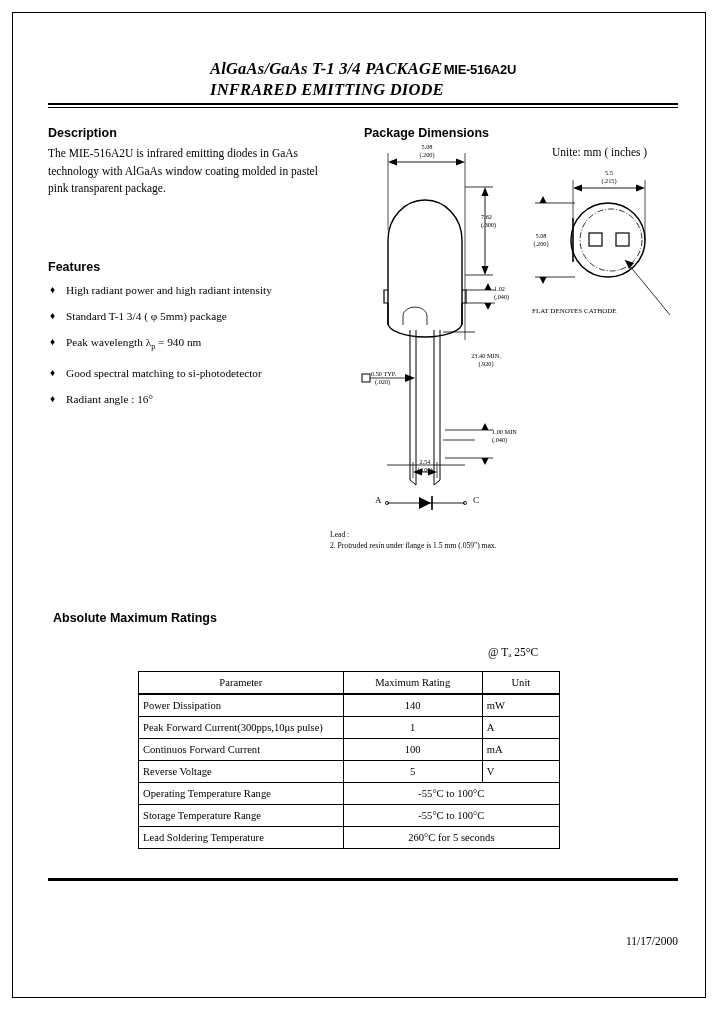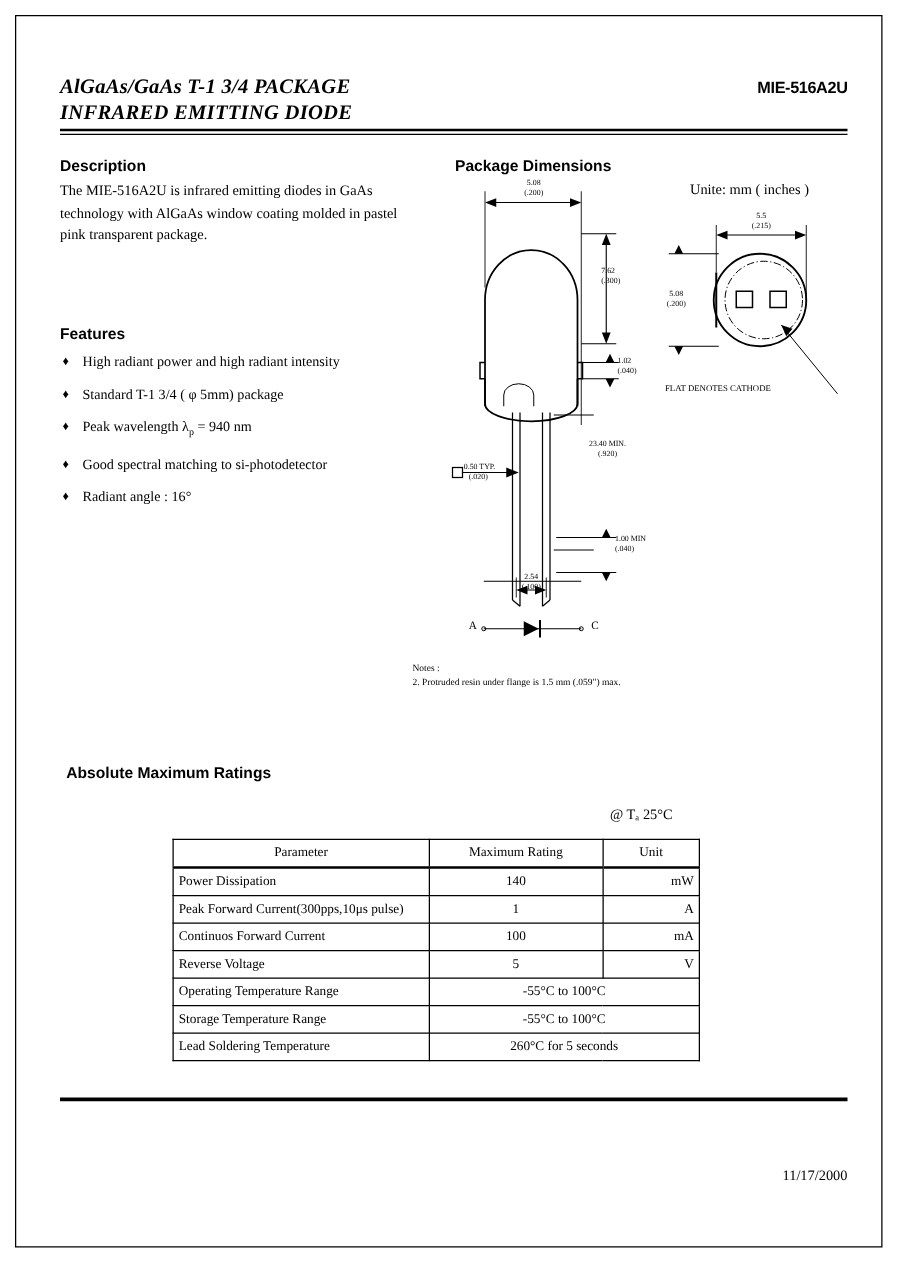--- a/index.html
+++ b/index.html
@@ -37,21 +37,21 @@
   .header-titles {
     font-family: "Liberation Serif", serif;
     font-style: italic;
     font-weight: bold;
     font-size: 16.5px;
     line-height: 21px;
     letter-spacing: 0.2px;
   }
   .header-row {
     display: flex;
-    justify-content: space-between;
+    justify-content: center;
     align-items: baseline;
   }
   .part-number {
     font-family: "Liberation Sans", sans-serif;
     font-style: normal;
     font-weight: bold;
     font-size: 13px;
     letter-spacing: -0.3px;
   }
   .rule-double {
@@ -166,21 +166,21 @@
     font-size: 10.6px;
   }
   table.ratings td {
     border: 1px solid #000;
     height: 21px;
     padding: 0 4px;
     vertical-align: middle;
   }
   td.c-param { width: 208px; text-align: left; }
   td.c-rating { width: 140px; text-align: center; }
-  td.c-unit { width: 74px; text-align: right; }
+  td.c-unit { width: 74px; text-align: left; }
   tr.hdr td { text-align: center; }
   table.ratings tr.hdr td { border-bottom: 2px solid #000; }
   td.span2 { text-align: center; }
 
   .rule-bottom {
     position: absolute;
     left: 48px;
     top: 878px;
     width: 630px;
     border-top: 3px solid #000;
@@ -373,21 +373,21 @@
 
   <div class="dimtext" style="left:196px; top:92px; width:40px;">
     <span>5.08</span><br>
     <span>(.200)</span>
   </div>
 
   <div class="dimtext" style="left:207px; top:168px; font-size:7px; text-align:left;">FLAT DENOTES CATHODE</div>
 </div>
 
 <div class="notes">
-  <div>Notes :</div>
+  <div>Lead :</div>
   <div>2. Protruded resin under flange is 1.5 mm (.059") max.</div>
 </div>
 
 <div class="sec-head amr-head">Absolute Maximum Ratings</div>
 <div class="amr-cond">@ Tₐ 25°C</div>
 
 <table class="ratings">
   <tbody>
     <tr class="hdr">
       <td class="c-param">Parameter</td>

